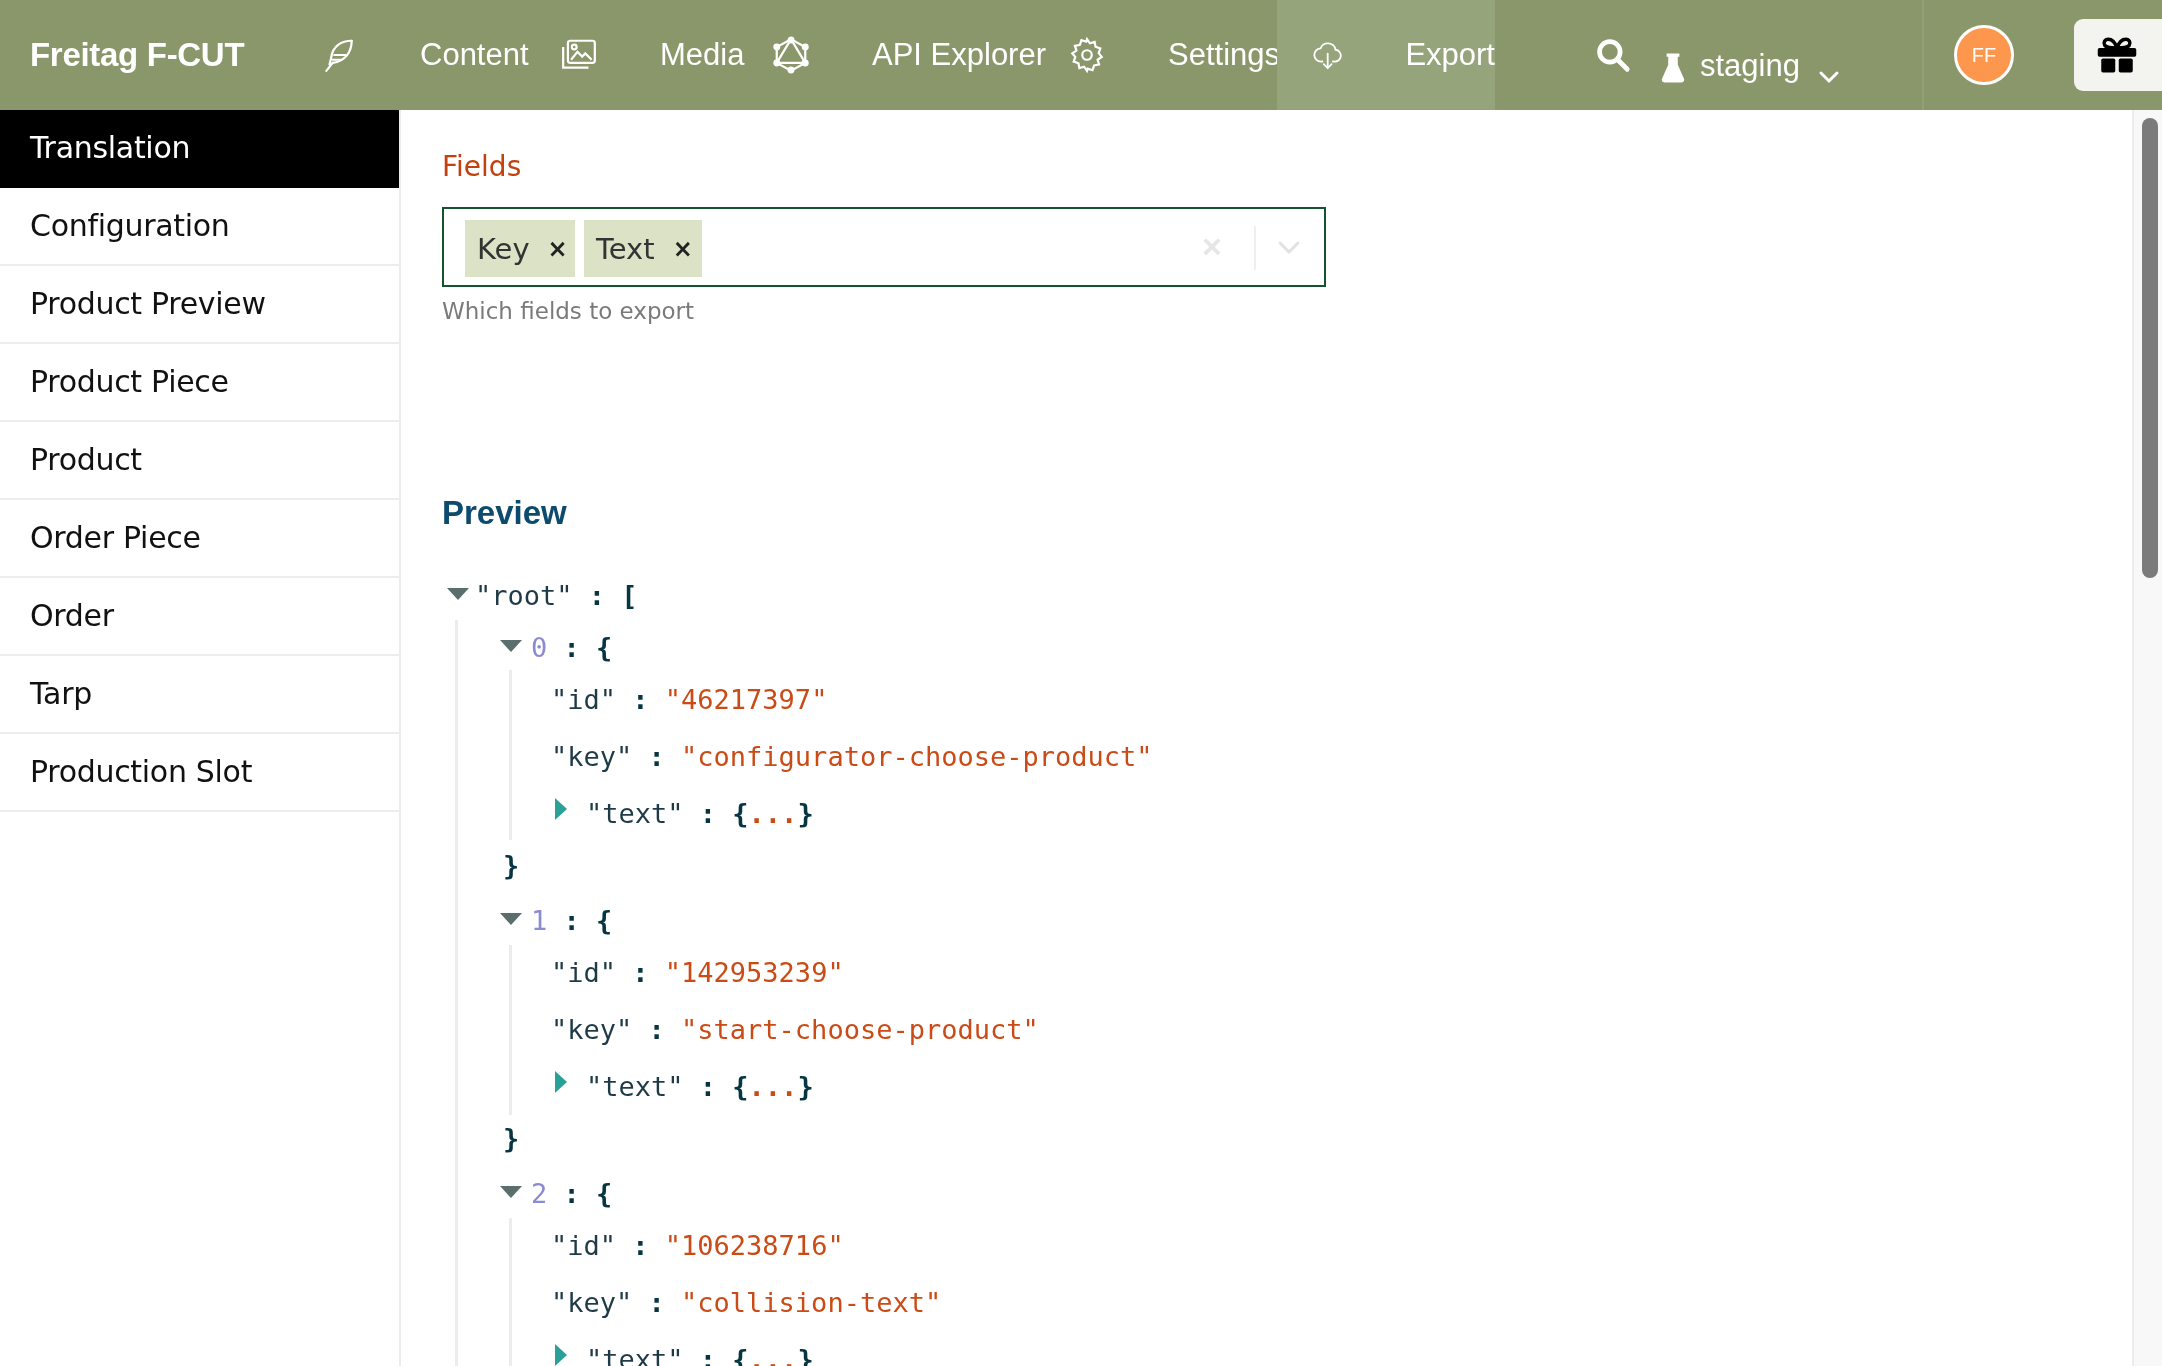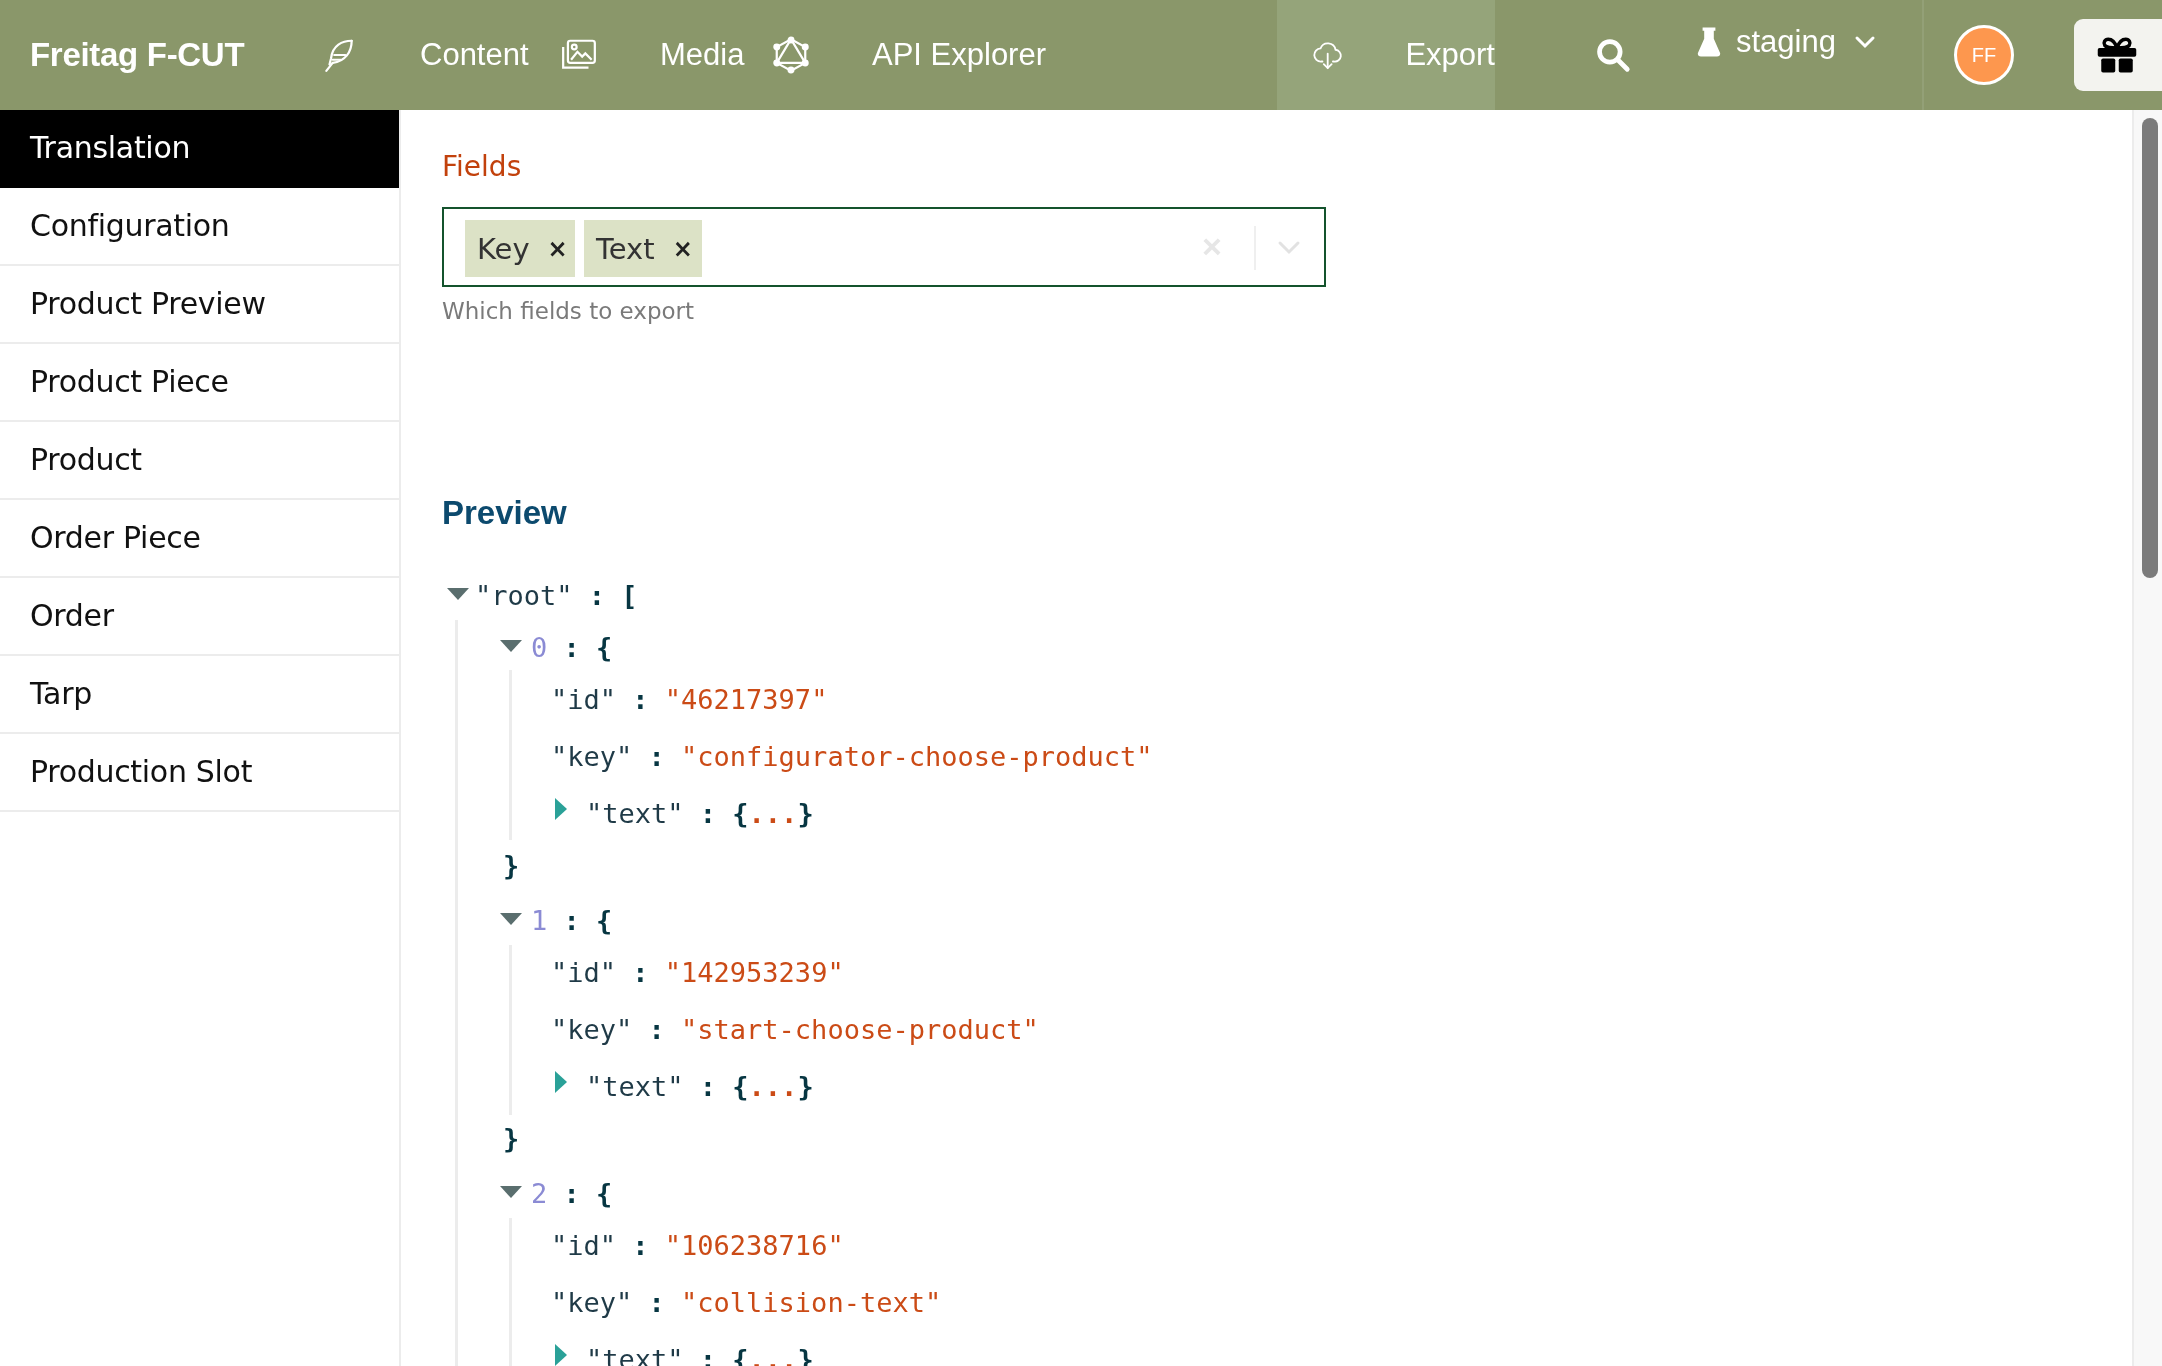--- a/index.html
+++ b/index.html
@@ -11,21 +11,21 @@
   .brand { position: absolute; left: 30px; top: 0; height: 110px; line-height: 110px; font-size: 33px; font-weight: bold; letter-spacing: -0.3px; }
   .nav-item { position: absolute; top: 0; height: 110px; display: flex; align-items: center; font-size: 31px; color: #fff; gap: 42px; }
   .nav-item .ico { width: 38px; height: 38px; margin-right: 20px; display: inline-block; }
   .nav-item.active { background: #95a47a; }
   .nav-content { left: 320px; }
   .nav-media { left: 560px; }
   .nav-api { left: 772px; }
   .nav-settings { left: 1068px; }
   .nav-export { left: 1277px; width: 218px; padding-left: 35px; }
   .search-btn { position: absolute; left: 1594px; top: 36px; width: 38px; height: 38px; }
-  .env-select { position: absolute; left: 1696px; top: 0; height: 84px; display: flex; align-items: center; font-size: 31px; color: #fff; }
+  .env-select { position: absolute; left: 1660px; top: 0; height: 84px; display: flex; align-items: flex-end; font-size: 31px; color: #fff; }
   .env-select .flask { width: 26px; height: 32px; margin-right: 14px; }
   .env-select .chev { width: 22px; height: 14px; margin-left: 18px; }
   .header-divider { position: absolute; left: 1922px; top: 0; width: 2px; height: 110px; background: #93a077; }
   .avatar { position: absolute; left: 1954px; top: 25px; width: 60px; height: 60px; border-radius: 50%; background: #fd974e; border: 3px solid #fff; color: #fff; font-size: 20px; display: flex; align-items: center; justify-content: center; }
   .gift-btn { position: absolute; left: 2074px; top: 19px; width: 100px; height: 72px; background: #f3f3ef; border-radius: 9px; display: flex; align-items: center; padding-left: 22px; }
   .gift-btn svg { width: 42px; height: 40px; }
 
   
   .sidebar { position: absolute; left: 0; top: 110px; width: 401px; height: 1256px; border-right: 2px solid #ececec; background: #fff; }
   .side-item { display: block; height: 78px; line-height: 76px; padding-left: 30px; font-size: 30px; color: #111; border-bottom: 2px solid #ececec; font-family: "DejaVu Sans", sans-serif; letter-spacing: -0.3px; }
@@ -94,20 +94,27 @@
         <path d="M12 2L3 17h18z"></path>
         <circle cx="12" cy="2.5" r="1.5" fill="#fff"></circle>
         <circle cx="21" cy="7" r="1.5" fill="#fff"></circle>
         <circle cx="21" cy="17" r="1.5" fill="#fff"></circle>
         <circle cx="12" cy="21.5" r="1.5" fill="#fff"></circle>
         <circle cx="3" cy="17" r="1.5" fill="#fff"></circle>
         <circle cx="3" cy="7" r="1.5" fill="#fff"></circle>
       </svg>
     <span>API Explorer</span>
   </div>
+  <div class="nav-item nav-settings">
+    <svg class="ico" viewBox="0 0 24 24" fill="none" stroke="#fff" stroke-width="1.4">
+        <circle cx="12" cy="12" r="3"></circle>
+        <path d="M12 2l1.8 2.6 3-.9.6 3.1 3 1-1 3 1.9 2.4-2.6 1.8.9 3-3.1.6-1 3-3-1L12 22l-1.8-2.6-3 .9-.6-3.1-3-1 1-3L2.7 11l2.6-1.8-.9-3 3.1-.6 1-3 3 1z"></path>
+      </svg>
+    <span>Settings</span>
+  </div>
   <div class="nav-item nav-export active">
     <svg class="ico" viewBox="0 0 24 24" fill="none" stroke="#fff" stroke-width="1.4" stroke-linecap="round">
         <path d="M8 17H7a5 5 0 0 1-.5-10A6 6 0 0 1 18 8a4.5 4.5 0 0 1-1 9h-1"></path>
         <path d="M12 11v11"></path>
         <path d="M9 19l3 3 3-3"></path>
       </svg>
     <span>Export</span>
   </div>
 
   <svg class="search-btn" viewBox="0 0 24 24" fill="none" stroke="#fff" stroke-width="3" stroke-linecap="round">

